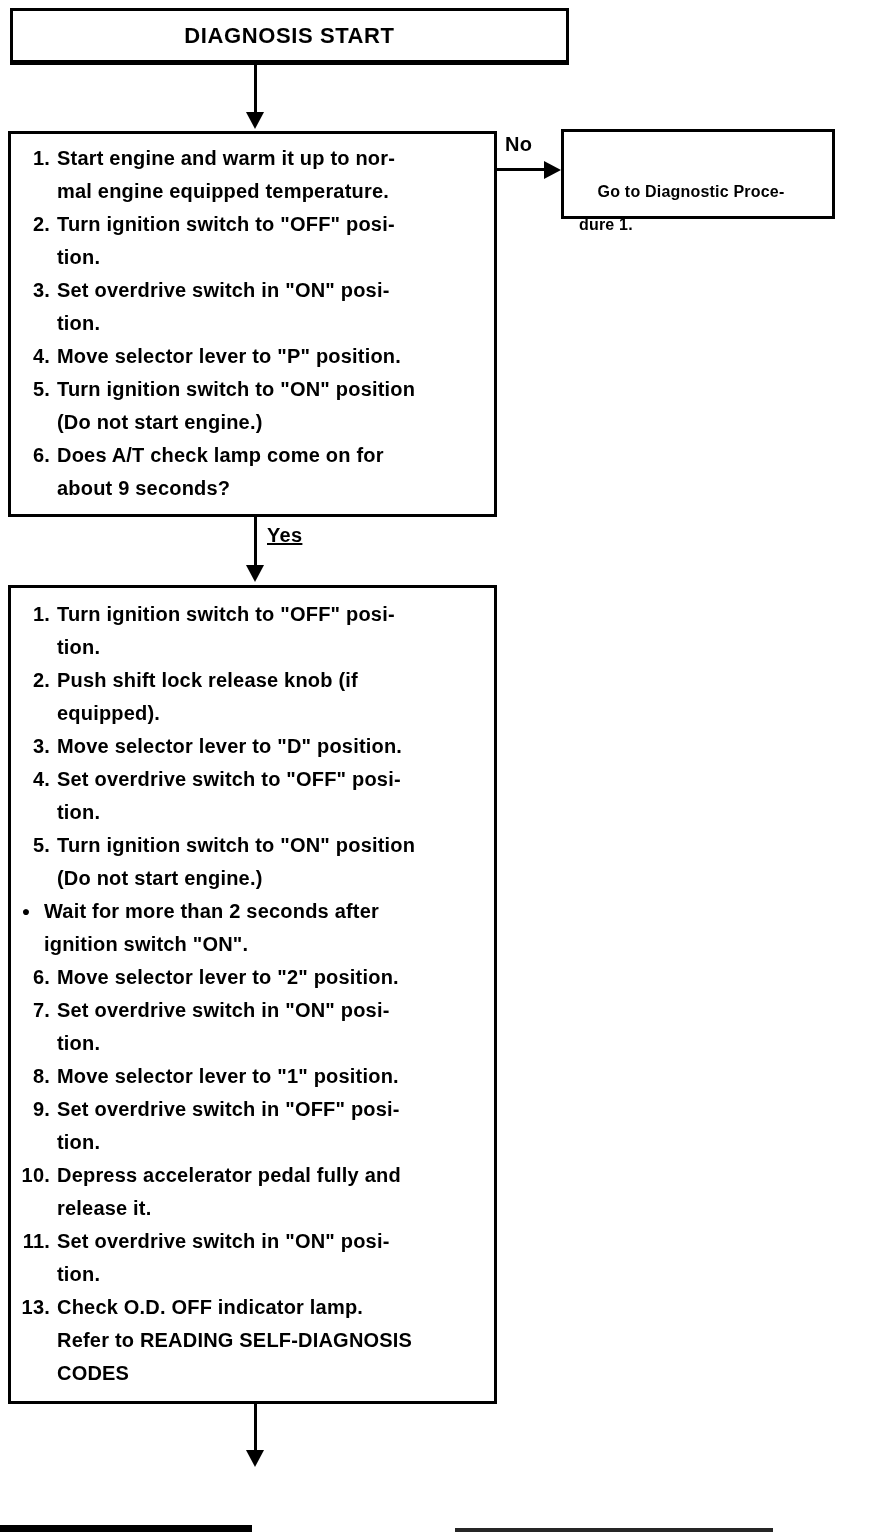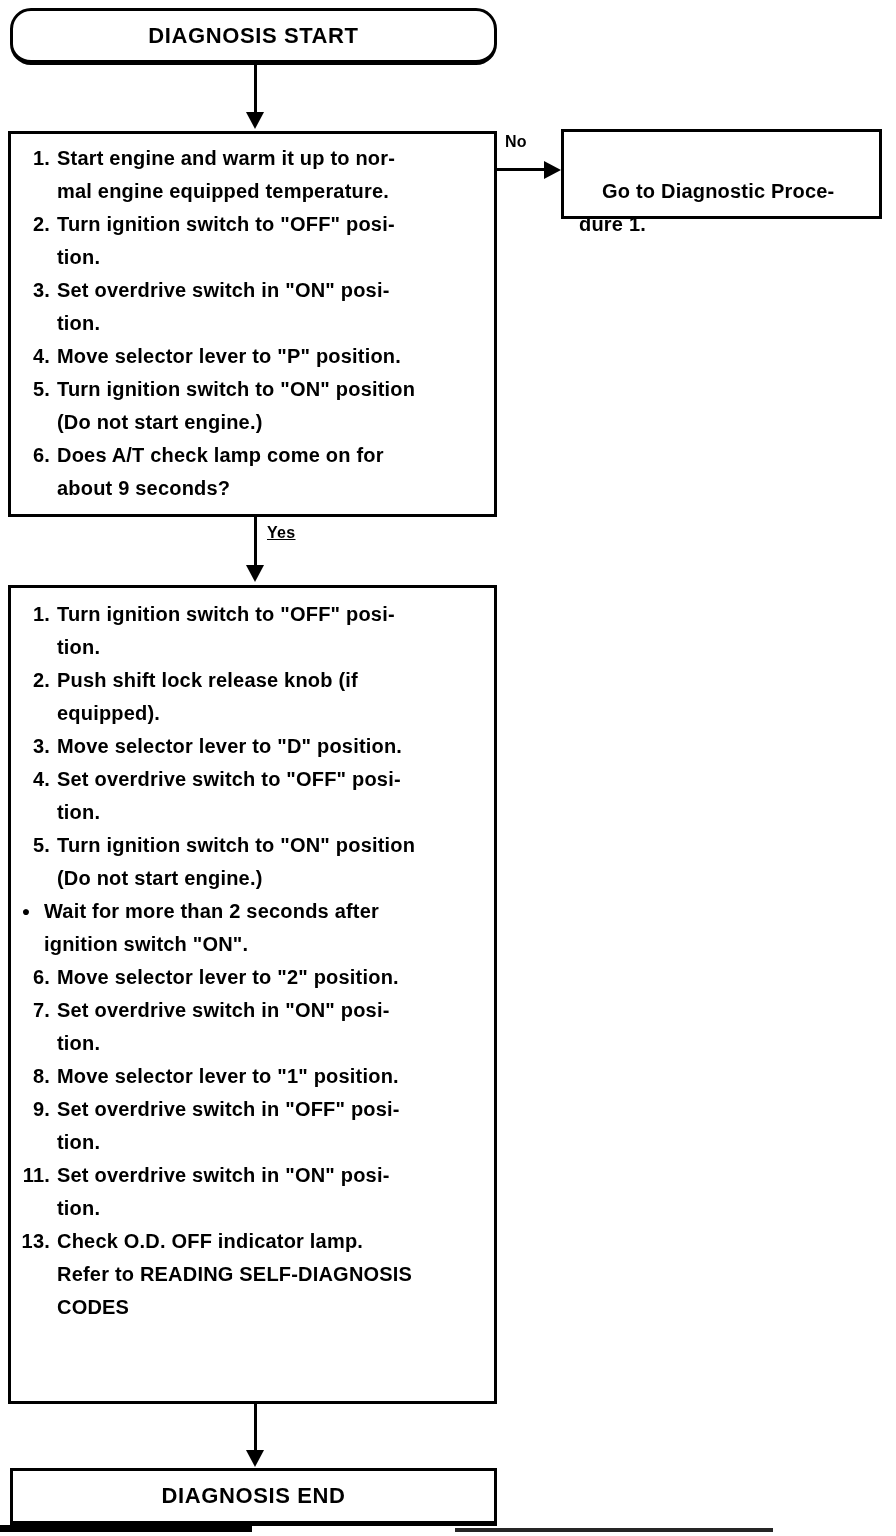--- a/index.html
+++ b/index.html
@@ -16,28 +16,28 @@
     position:absolute;
     border:3px solid #000;
     box-sizing:border-box;
     background:#fff;
   }
   .box-title{
     display:flex;align-items:center;justify-content:center;
     font-size:22px;font-weight:bold;letter-spacing:0.6px;
     white-space:pre;
   }
-  #start{left:10px;top:8px;width:487px;height:57px;border-bottom-width:5px;border-radius:21px;}
+  #start{left:10px;top:8px;width:559px;height:57px;border-bottom-width:5px;}
   #end{left:10px;top:1468px;width:487px;height:58px;border-bottom-width:5px;}
   #steps1{left:8px;top:131px;width:489px;height:386px;padding:8px 6px 0 0;}
   #steps2{left:8px;top:585px;width:489px;height:819px;padding:10px 6px 0 0;}
   #goto{
-    left:561px;top:129px;width:321px;height:90px;
+    left:561px;top:129px;width:274px;height:90px;
     padding:10px 10px 0 15px;
-    font-size:20px;font-weight:bold;line-height:33px;
+    font-size:16px;font-weight:bold;line-height:33px;
     white-space:pre;letter-spacing:0.2px;
   }
   
   .item{
     display:flex;
     font-size:20px;font-weight:bold;line-height:33px;
     letter-spacing:0.2px;
   }
   .item .num{
     flex:0 0 39px;
@@ -65,21 +65,21 @@
     border-top:17px solid #000;
   }
   .head-right{
     position:absolute;width:0;height:0;
     border-top:9px solid transparent;
     border-bottom:9px solid transparent;
     border-left:17px solid #000;
   }
   .branch-label{
     position:absolute;
-    font-size:16px;font-weight:bold;letter-spacing:0.3px;
+    font-size:20px;font-weight:bold;letter-spacing:0.3px;
     white-space:pre;
   }
   #label-no{left:505px;top:133px;}
   #label-yes{left:267px;top:524px;text-decoration:underline;}
   
   .artifact{position:absolute;background:#000;}
   #artifact1{left:0;top:1525px;width:252px;height:7px;}
   #artifact2{left:455px;top:1528px;width:318px;height:4px;opacity:.85;}
 </style>
 </head>
@@ -200,39 +200,41 @@
           <span class="num">8.</span>
           <span class="txt">Move selector lever to "1" position.</span>
         </div>
 
         <div class="item">
           <span class="num">9.</span>
           <span class="txt">Set overdrive switch in "OFF" posi-
 tion.</span>
         </div>
 
+        <div class="item">
+          <span class="num">10.</span>
+          <span class="txt">Depress accelerator pedal fully and
+release it.</span>
+        </div>
 
         <div class="item">
           <span class="num">11.</span>
           <span class="txt">Set overdrive switch in "ON" posi-
 tion.</span>
         </div>
 
         <div class="item">
           <span class="num">13.</span>
           <span class="txt">Check O.D. OFF indicator lamp.
 Refer to READING SELF-DIAGNOSIS
 CODES</span>
         </div>
       </div>
   </div>
 
   <div class="vline" style="left:254px;top:1404px;height:48px;"></div>
   <div class="head-down" style="left:246px;top:1450px;"></div>
 
-  <div class="node box-title" id="end">
-    <span>DIAGNOSIS END</span>
-  </div>
 
   <div class="artifact" id="artifact1"></div>
   <div class="artifact" id="artifact2"></div>
 
 </div>
 
 </body></html>

